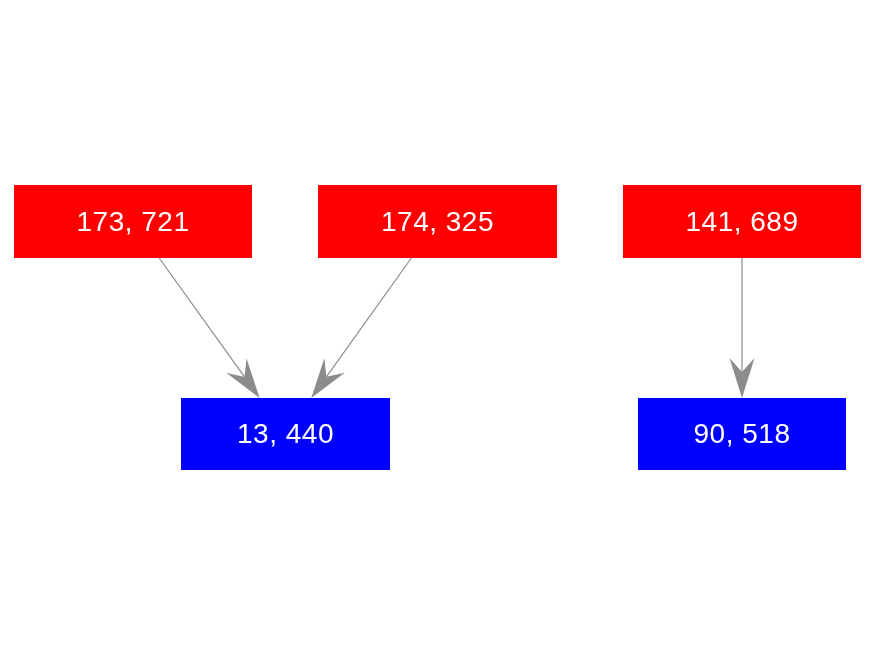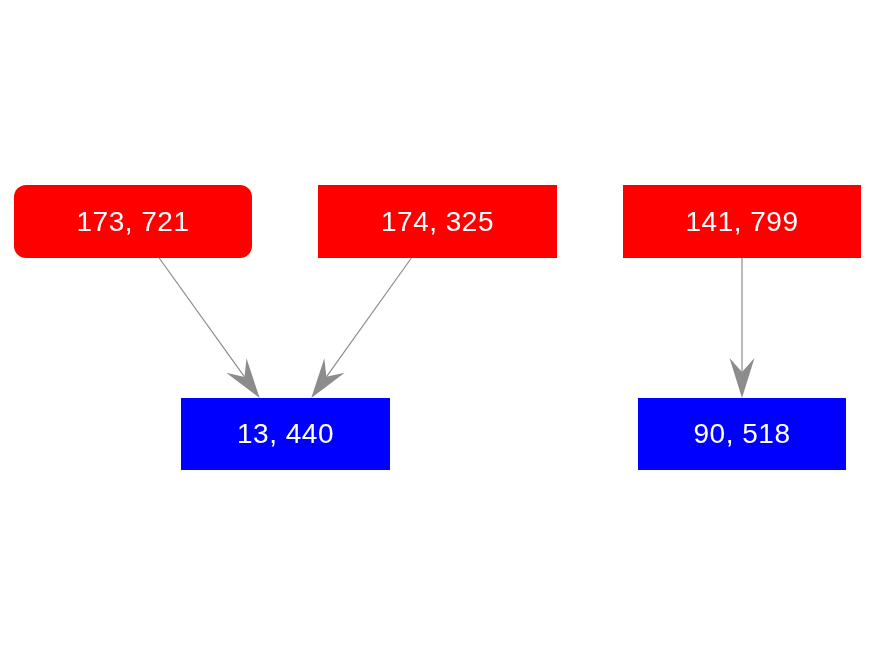--- a/index.html
+++ b/index.html
@@ -40,28 +40,28 @@
 <div class="canvas">
   <svg class="edges-layer" id="edges" width="875" height="656" viewBox="0 0 875 656" xmlns="http://www.w3.org/2000/svg">
       <path d="M 159.19411764705882 258 L 244.50553456399317 376.87656455638387" stroke="#8c8c8c" stroke-width="1.2" fill="none"></path>
       <path d="M 259.66470588235296 398 L 226.1874060446763 372.7904701436482 L 244.50553456399317 376.87656455638387 L 246.49840166353792 358.21434387599453 Z" fill="#8c8c8c" stroke="none"></path>
       <path d="M 411.39176470588234 258 L 326.3768983059439 376.85302046044023" stroke="#8c8c8c" stroke-width="1.2" fill="none"></path>
       <path d="M 311.2505882352941 398 L 324.3550174115055 358.1939208667111 L 326.3768983059439 376.85302046044023 L 344.68865158415906 372.7384497807974 Z" fill="#8c8c8c" stroke="none"></path>
       <path d="M 742 258 L 742 372" stroke="#8c8c8c" stroke-width="1.2" fill="none"></path>
       <path d="M 742 398 L 729.5 358 L 742 372 L 754.5 358 Z" fill="#8c8c8c" stroke="none"></path>
     </svg>
 
-  <div class="node" style="left: 14px; top: 185px; width: 238px; height: 73px; background: rgb(255, 0, 0); color: rgb(255, 255, 255); border-radius: 12px;">
+  <div class="node" style="left: 14px; top: 185px; width: 238px; height: 73px; background: rgb(255, 0, 0); color: rgb(255, 255, 255);">
     <span>173, 721</span>
   </div>
   <div class="node" style="left: 318px; top: 185px; width: 239px; height: 73px; background: rgb(255, 0, 0); color: rgb(255, 255, 255);">
     <span>174, 325</span>
   </div>
   <div class="node" style="left: 623px; top: 185px; width: 238px; height: 73px; background: rgb(255, 0, 0); color: rgb(255, 255, 255);">
-    <span>141, 799</span>
+    <span>141, 689</span>
   </div>
   <div class="node" style="left: 181px; top: 398px; width: 209px; height: 72px; background: rgb(0, 0, 255); color: rgb(255, 255, 255);">
     <span>13, 440</span>
   </div>
   <div class="node" style="left: 638px; top: 398px; width: 208px; height: 72px; background: rgb(0, 0, 255); color: rgb(255, 255, 255);">
     <span>90, 518</span>
   </div>
 </div>
 
 </body></html>

